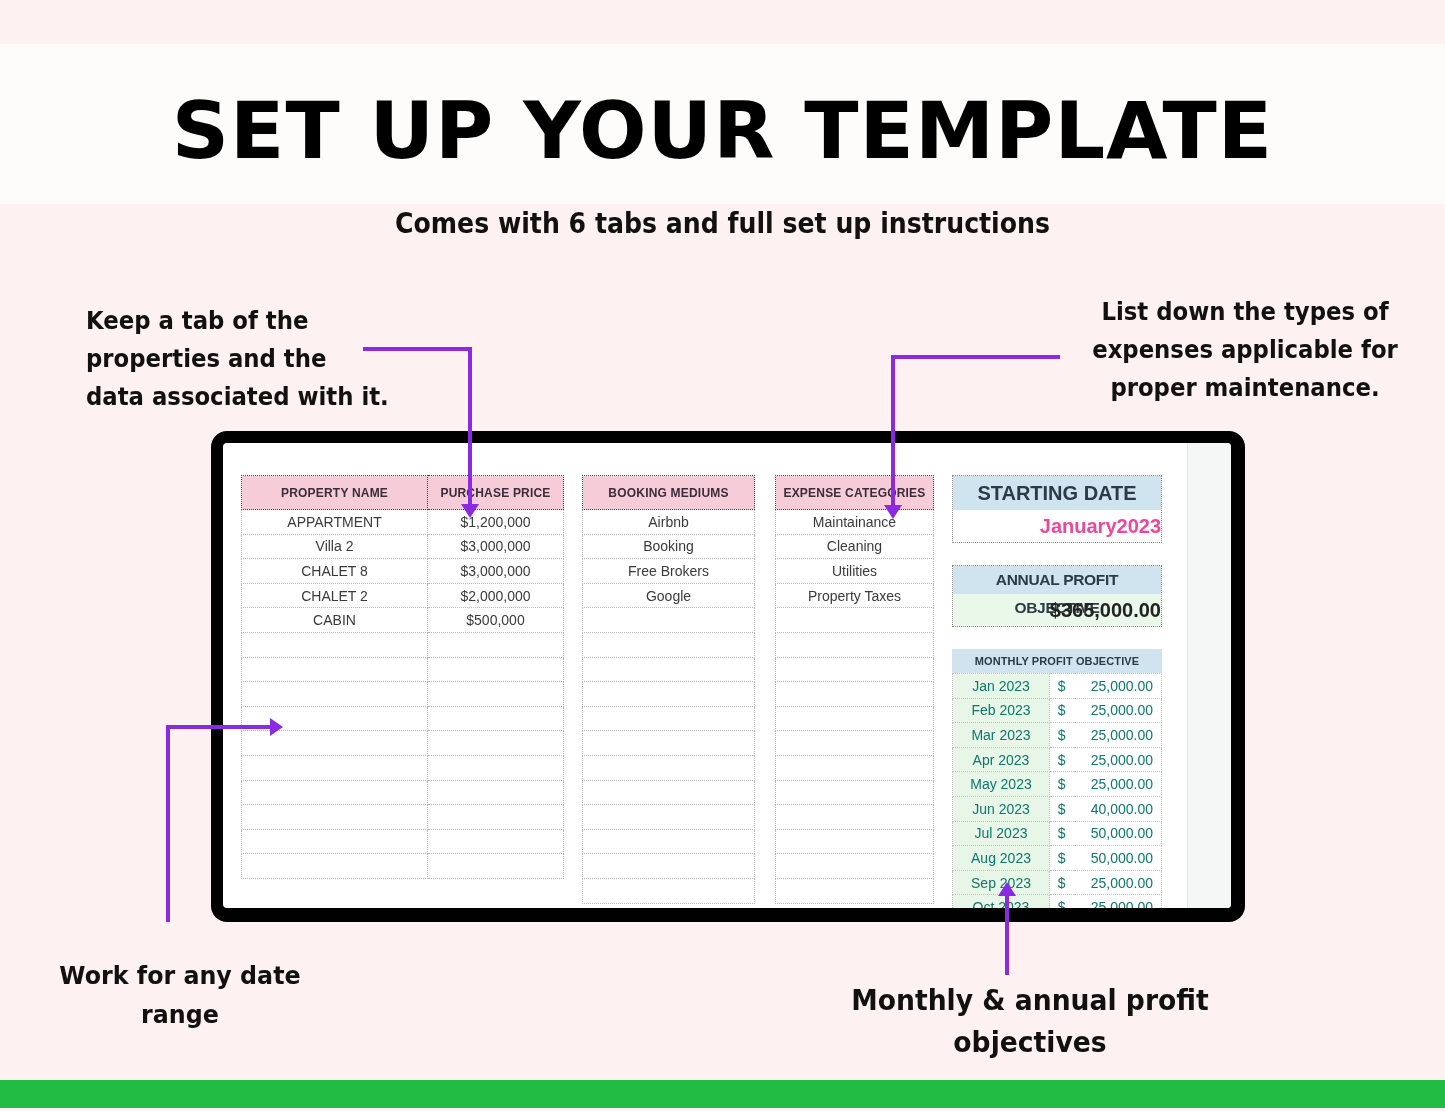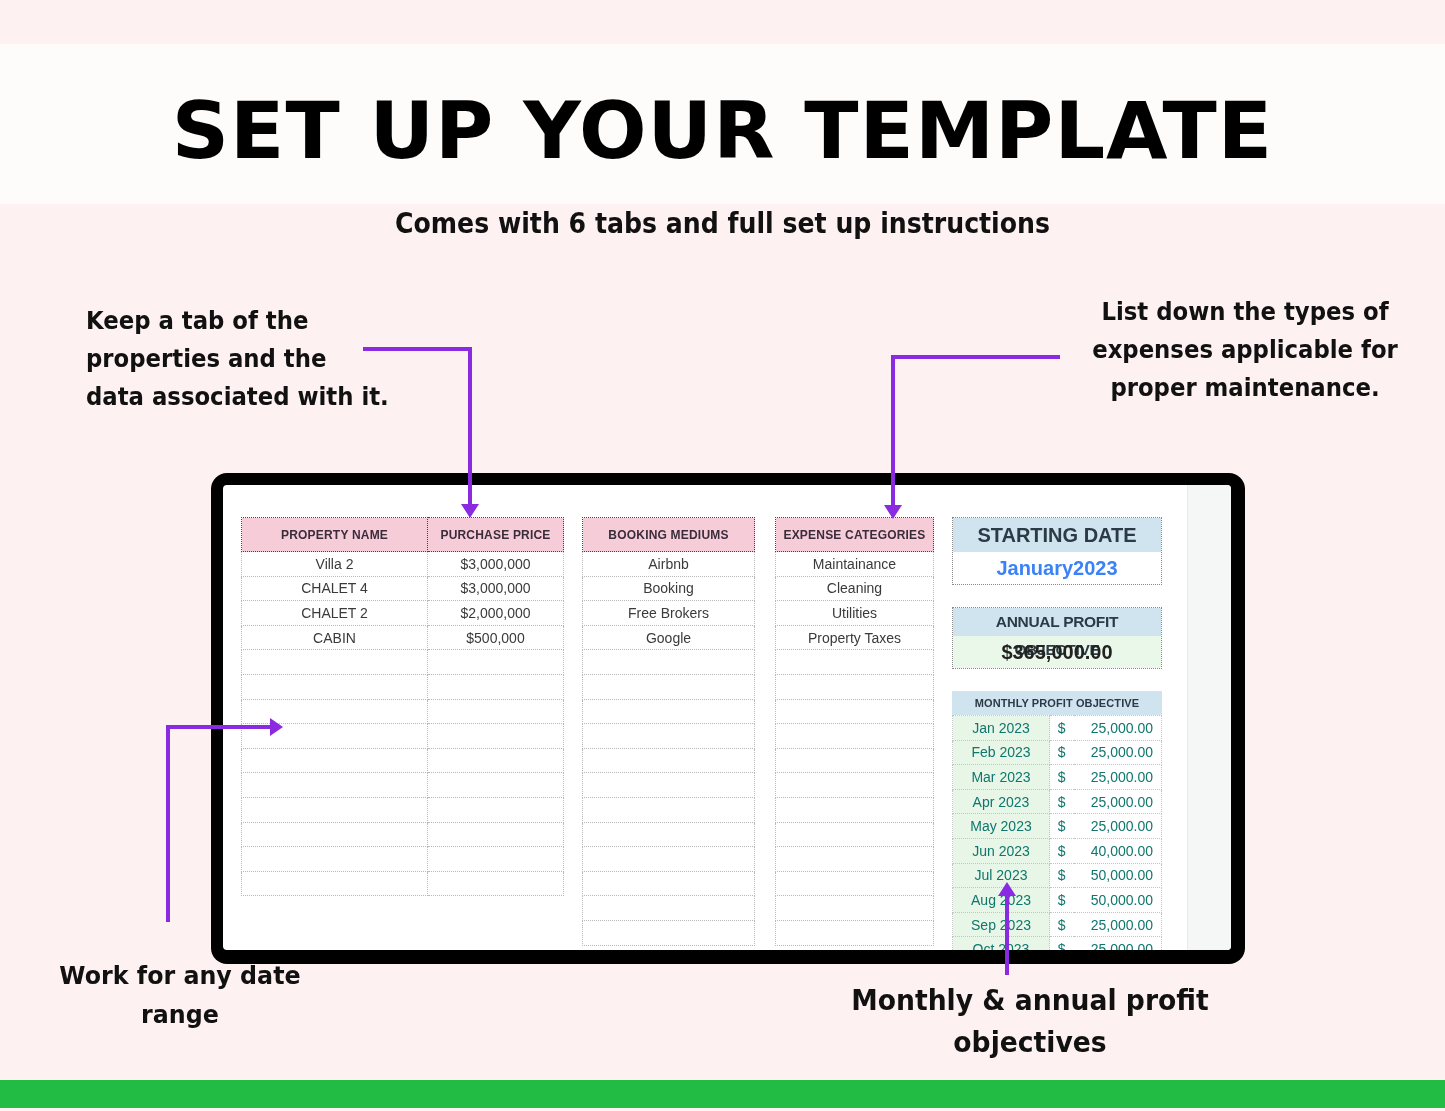--- a/index.html
+++ b/index.html
@@ -12,39 +12,39 @@
   .subtitle { position: absolute; left: 0; top: 204px; width: 1445px; text-align: center;
     font-family: "DejaVu Sans", sans-serif; font-weight: bold; font-size: 28px; line-height: 40px; color: #111; transform: scaleX(0.9); }
 
   .callout { position: absolute; font-family: "DejaVu Sans", sans-serif; font-weight: bold; color: #111; }
   .callout div { white-space: nowrap; }
   .c1 { left: 86px; top: 302px; font-size: 24px; line-height: 38px; transform-origin: left top; transform: scaleX(0.95); }
   .c2 { left: 1080px; top: 293px; width: 330px; text-align: center; font-size: 24px; line-height: 38px; transform: scaleX(0.95); }
   .c3 { left: 40px; top: 956px; width: 280px; text-align: center; font-size: 25px; line-height: 39px; transform: scaleX(0.95); }
   .c4 { left: 840px; top: 980px; width: 380px; text-align: center; font-size: 28px; line-height: 42px; transform: scaleX(0.95); }
 
-  .device { position: absolute; left: 211px; top: 431px; width: 1034px; height: 491px; background: #000; border-radius: 16px; margin-top: 42px; }
+  .device { position: absolute; left: 211px; top: 431px; width: 1034px; height: 491px; background: #000; border-radius: 16px; }
   .screen { position: absolute; left: 12px; top: 12px; width: 1008px; height: 465px; background: #ffffff; overflow: hidden; border-radius: 4px; }
   .screen-gutter { position: absolute; right: 0; top: 0; width: 44px; height: 100%; background: #f4f7f5; border-left: 1px solid #e6ebe8; }
 
   .tbl { position: absolute; border-collapse: collapse; font-family: "Liberation Sans", sans-serif; color: #333; }
   .tbl th { background: #f7ccd9; font-size: 12px; font-weight: bold; color: #3a2d3a; height: 34px;
     border: 1px dotted #444; letter-spacing: 0.2px; }
   .tbl td { font-size: 14px; text-align: center; border: 1px dotted #b8b8b8; height: 24.6px; padding: 0; color: #3a3a3a; }
   .t1 { left: 18px; top: 32px; }
   .t2 { left: 359px; top: 32px; }
   .t3 { left: 552px; top: 32px; }
 
   .side { position: absolute; left: 729px; font-family: "Liberation Sans", sans-serif; }
   .side-box { border: 1px dotted #888; width: 210px; }
   .side-head { background: #cfe4ee; text-align: center; color: #2b3a44; font-weight: bold; }
   .start-head { height: 34px; line-height: 34px; font-size: 20px; }
-  .start-val { height: 32px; line-height: 32px; text-align: center; font-size: 20px; font-weight: bold; color: #3b82f6; background: #fff; }
+  .start-val { height: 32px; line-height: 32px; text-align: right; font-size: 20px; font-weight: bold; color: #ec4899; background: #fff; }
   .ann-head { height: 28px; line-height: 28px; font-size: 15.5px; letter-spacing: -0.3px; }
-  .ann-val { height: 32px; line-height: 32px; text-align: center; font-size: 20px; font-weight: bold; color: #222; background: #e9f8e8; }
+  .ann-val { height: 32px; line-height: 32px; text-align: right; font-size: 20px; font-weight: bold; color: #222; background: #e9f8e8; }
   .mon-head { height: 24px; line-height: 24px; font-size: 11px; letter-spacing: 0.1px; }
   .mon-tbl { border-collapse: collapse; width: 210px; }
   .mon-tbl td { height: 24.6px; border: 1px dotted #c4c4c4; font-size: 14px; color: #0f766e; padding: 0; }
   .mon-tbl td.m { background: #e7f6e7; text-align: center; width: 97px; }
   .mon-tbl td.cur { width: 24px; text-align: center; border-right: none; }
   .mon-tbl td.amt { text-align: right; padding-right: 8px; border-left: none; }
 
   .arrows { position: absolute; left: 0; top: 0; width: 1445px; height: 1111px; pointer-events: none; }
 
   .green-bar { position: absolute; left: 0; top: 1080px; width: 1445px; height: 28px; background: #22bb44; }
@@ -79,25 +79,29 @@
   <div class="screen">
     <div class="screen-gutter"></div>
 
     <table class="tbl t1">
       <tbody>
           <tr>
         <th style="width:186px">PROPERTY NAME</th>
         <th style="width:136px">PURCHASE PRICE</th>
       </tr>
       <tr>
+        <td>APPARTMENT</td>
+        <td>$1,200,000</td>
+      </tr>
+      <tr>
         <td>Villa 2</td>
         <td>$3,000,000</td>
       </tr>
       <tr>
-        <td>CHALET 4</td>
+        <td>CHALET 8</td>
         <td>$3,000,000</td>
       </tr>
       <tr>
         <td>CHALET 2</td>
         <td>$2,000,000</td>
       </tr>
       <tr>
         <td>CABIN</td>
         <td>$500,000</td>
       </tr>

